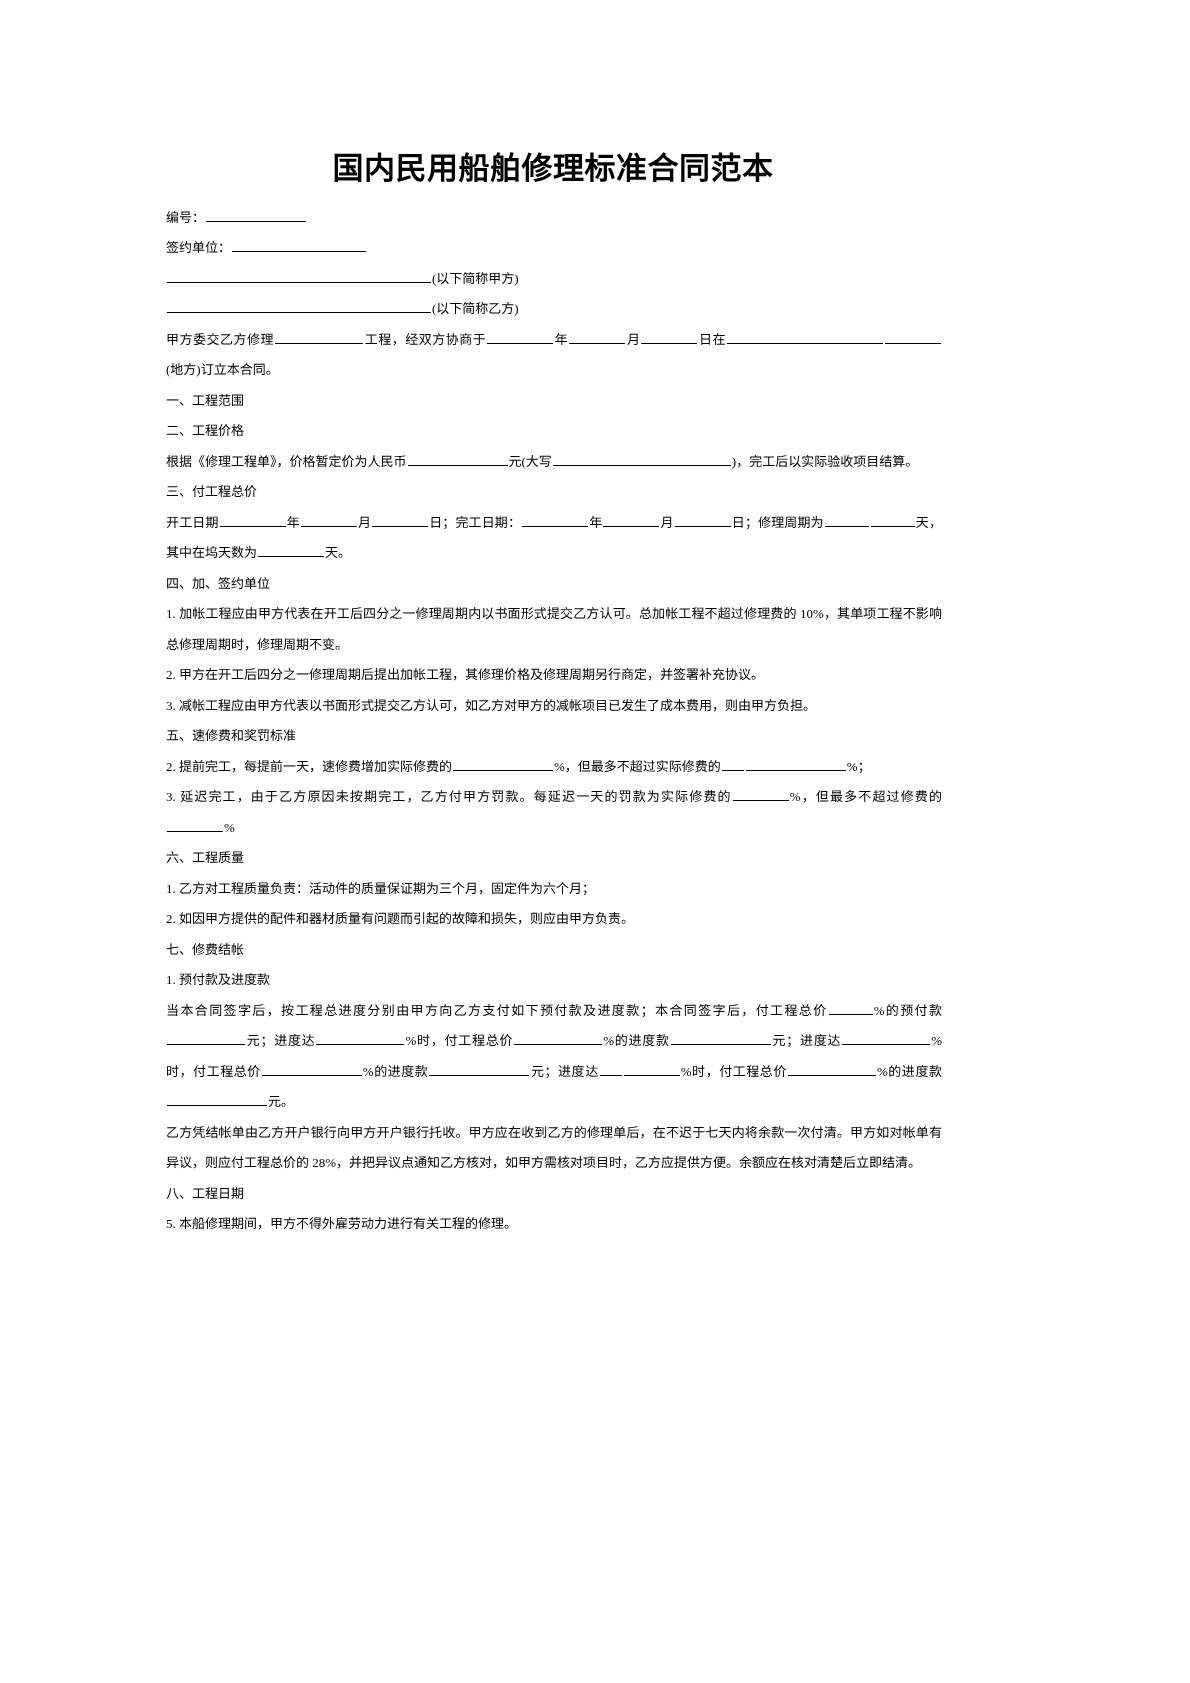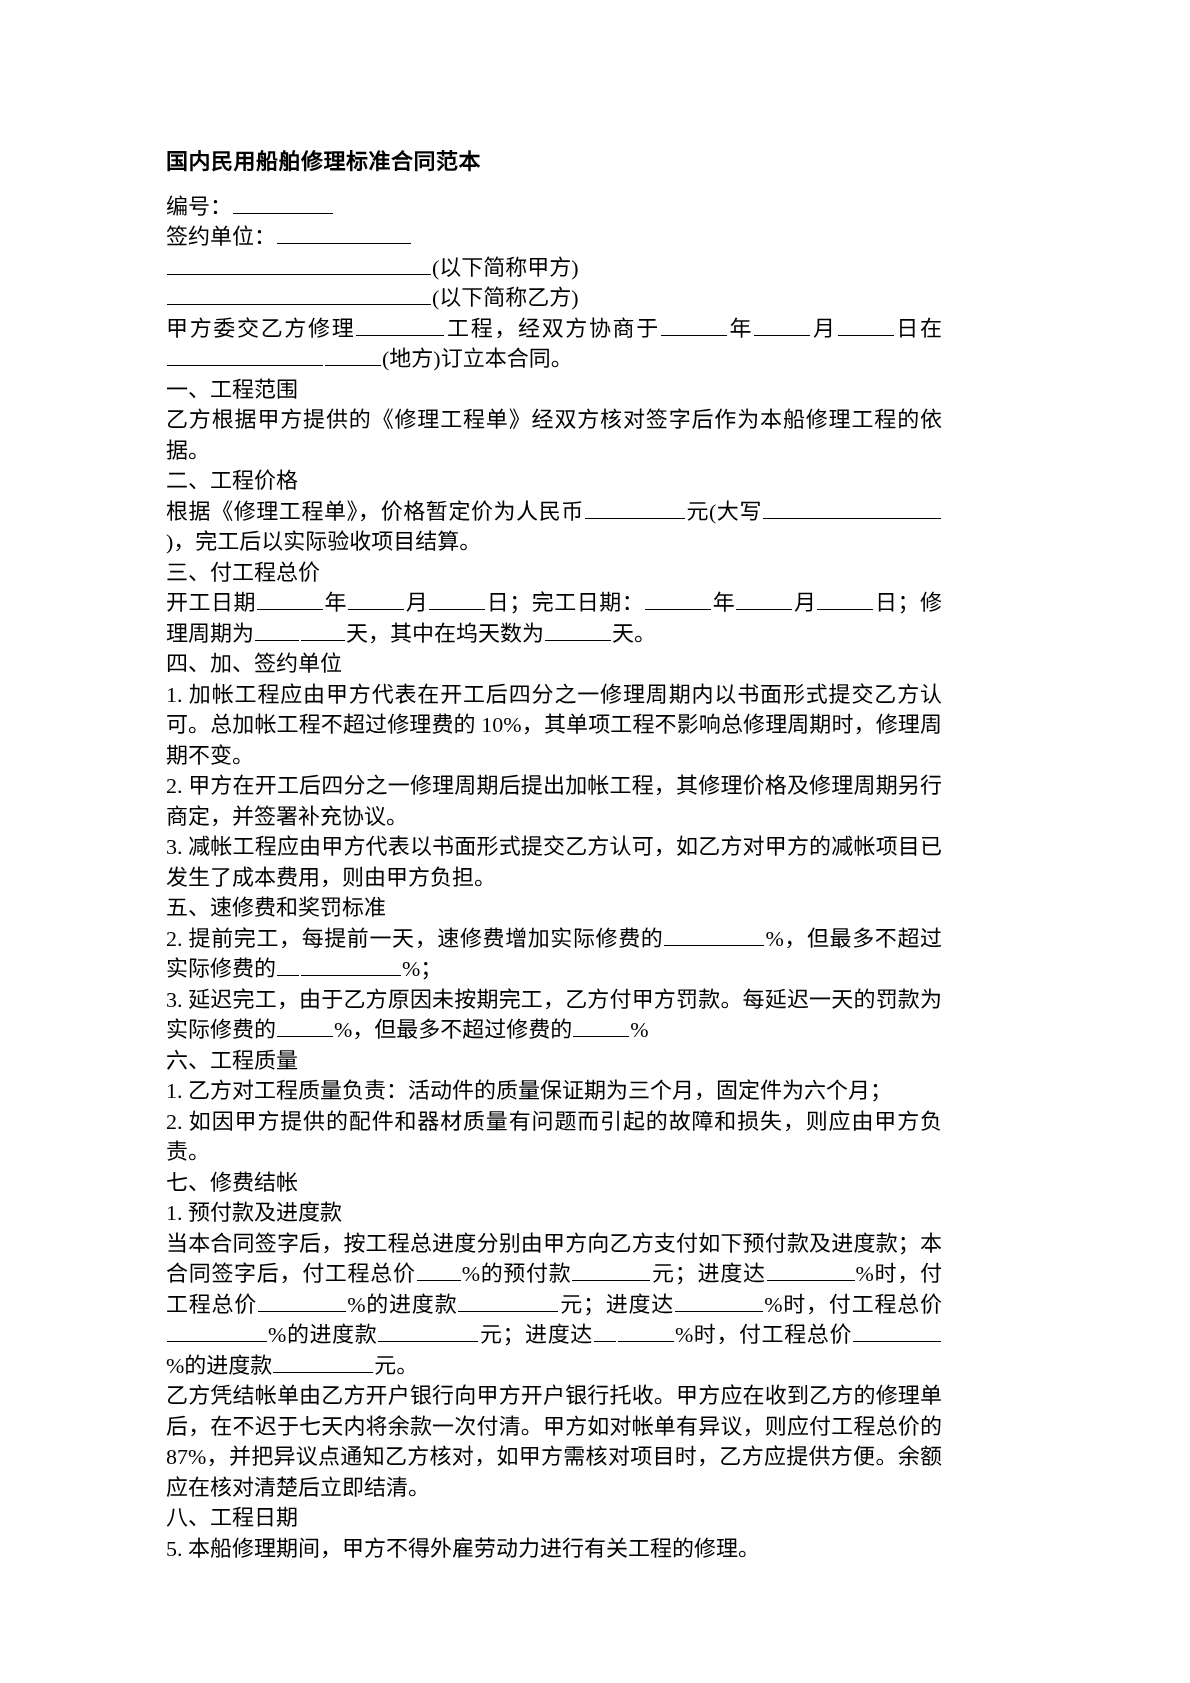--- a/index.html
+++ b/index.html
@@ -17,38 +17,38 @@
     overflow: hidden;
   }
   .page {
     box-sizing: border-box;
     width: 1190px;
     height: 1683px;
     padding: 150px 250px 0 166px;
     background: #ffffff;
   }
   .doc-title {
-    font-family: Liberation Mono, monospace;
+    font-family: Liberation Sans, sans-serif;
     font-weight: bold;
-    font-size: 22px;
+    font-size: 31px;
     line-height: 1.25;
-    text-align: left;
+    text-align: center;
     margin: 0 0 14px 0;
     letter-spacing: 0.5px;
     
     width: 774px;
     margin-left: 0;
   }
   .body-col {
     width: 776px;
   }
   p.line {
     margin: 0;
     padding: 0;
-    font-size: 22px;
+    font-size: 13px;
     line-height: 30.5px;
     text-align: justify;
     text-justify: inter-ideograph;
     word-break: break-all;
     white-space: pre-wrap;
   }
   .u {
     display: inline-block;
     border-bottom: 1px solid #000;
     height: 17px;
@@ -81,21 +81,20 @@
 
     <p class="line"><span>签约单位：</span><span class="u w12"></span></p>
 
     <p class="line"><span class="u w24"></span><span>(以下简称甲方)</span></p>
 
     <p class="line"><span class="u w24"></span><span>(以下简称乙方)</span></p>
 
     <p class="line"><span>甲方委交乙方修理</span><span class="u w8"></span><span>工程，经双方协商于</span><span class="u w6"></span><span>年</span><span class="u w5"></span><span>月</span><span class="u w5"></span><span>日在</span><span class="u w14"></span><span class="u w5"></span><span>(地方)订立本合同。</span></p>
 
     <p class="line">一、工程范围</p>
-    <p class="line">乙方根据甲方提供的《修理工程单》经双方核对签字后作为本船修理工程的依据。</p>
 
     <p class="line">二、工程价格</p>
     <p class="line"><span>根据《修理工程单》，价格暂定价为人民币</span><span class="u w9"></span><span>元(大写</span><span class="u w16"></span><span>)，完工后以实际验收项目结算。</span></p>
 
     <p class="line">三、付工程总价</p>
     <p class="line"><span>开工日期</span><span class="u w6"></span><span>年</span><span class="u w5"></span><span>月</span><span class="u w5"></span><span>日；完工日期：</span><span class="u w6"></span><span>年</span><span class="u w5"></span><span>月</span><span class="u w5"></span><span>日；修理周期为</span><span class="u w4"></span><span class="u w4"></span><span>天，其中在坞天数为</span><span class="u w6"></span><span>天。</span></p>
 
     <p class="line">四、加、签约单位</p>
     <p class="line">1. 加帐工程应由甲方代表在开工后四分之一修理周期内以书面形式提交乙方认可。总加帐工程不超过修理费的 10%，其单项工程不影响总修理周期时，修理周期不变。</p>
     <p class="line">2. 甲方在开工后四分之一修理周期后提出加帐工程，其修理价格及修理周期另行商定，并签署补充协议。</p>
@@ -105,19 +104,19 @@
     <p class="line"><span>2. 提前完工，每提前一天，速修费增加实际修费的</span><span class="u w9"></span><span>%，但最多不超过实际修费的</span><span class="u w2"></span><span class="u w9"></span><span>%；</span></p>
     <p class="line"><span>3. 延迟完工，由于乙方原因未按期完工，乙方付甲方罚款。每延迟一天的罚款为实际修费的</span><span class="u w5"></span><span>%，但最多不超过修费的</span><span class="u w5"></span><span>%</span></p>
 
     <p class="line">六、工程质量</p>
     <p class="line">1. 乙方对工程质量负责：活动件的质量保证期为三个月，固定件为六个月；</p>
     <p class="line">2. 如因甲方提供的配件和器材质量有问题而引起的故障和损失，则应由甲方负责。</p>
 
     <p class="line">七、修费结帐</p>
     <p class="line">1. 预付款及进度款</p>
     <p class="line"><span>当本合同签字后，按工程总进度分别由甲方向乙方支付如下预付款及进度款；本合同签字后，付工程总价</span><span class="u w4"></span><span>%的预付款</span><span class="u w7"></span><span>元；进度达</span><span class="u w8"></span><span>%时，付工程总价</span><span class="u w8"></span><span>%的进度款</span><span class="u w9"></span><span>元；进度达</span><span class="u w8"></span><span>%时，付工程总价</span><span class="u w9"></span><span>%的进度款</span><span class="u w9"></span><span>元；进度达</span><span class="u w2"></span><span class="u w5"></span><span>%时，付工程总价</span><span class="u w8"></span><span>%的进度款</span><span class="u w9"></span><span>元。</span></p>
-    <p class="line">乙方凭结帐单由乙方开户银行向甲方开户银行托收。甲方应在收到乙方的修理单后，在不迟于七天内将余款一次付清。甲方如对帐单有异议，则应付工程总价的 87%，并把异议点通知乙方核对，如甲方需核对项目时，乙方应提供方便。余额应在核对清楚后立即结清。</p>
+    <p class="line">乙方凭结帐单由乙方开户银行向甲方开户银行托收。甲方应在收到乙方的修理单后，在不迟于七天内将余款一次付清。甲方如对帐单有异议，则应付工程总价的 28%，并把异议点通知乙方核对，如甲方需核对项目时，乙方应提供方便。余额应在核对清楚后立即结清。</p>
 
     <p class="line">八、工程日期</p>
     <p class="line">5. 本船修理期间，甲方不得外雇劳动力进行有关工程的修理。</p>
 
   </div>
 </div>
 
 </body></html>

